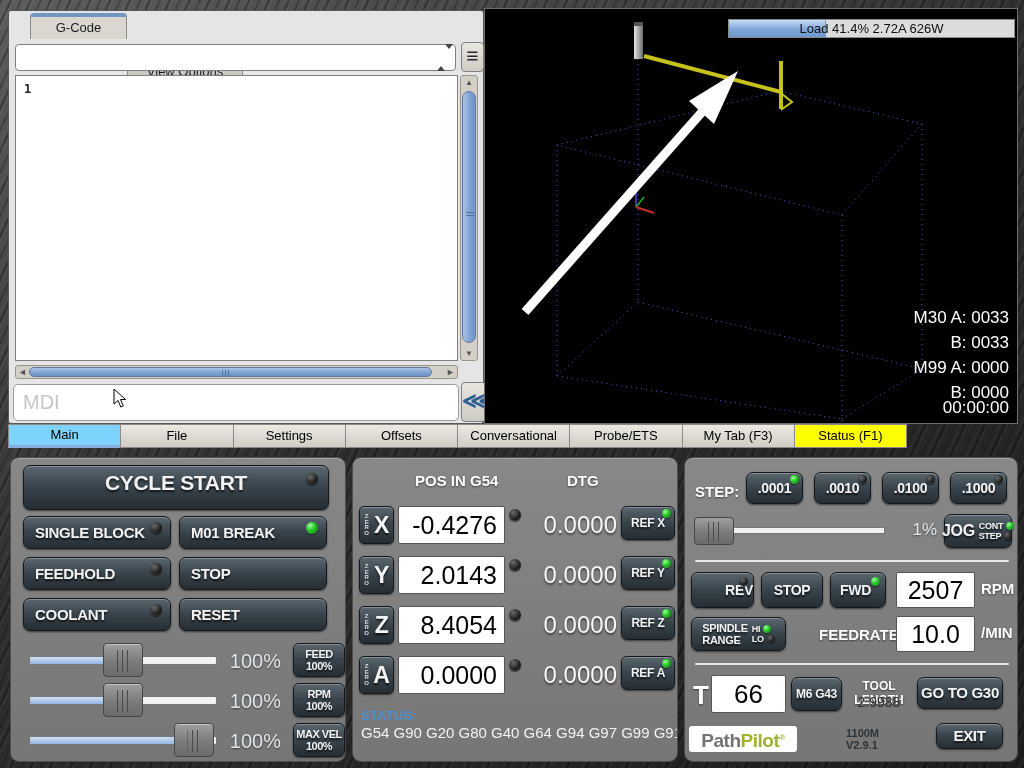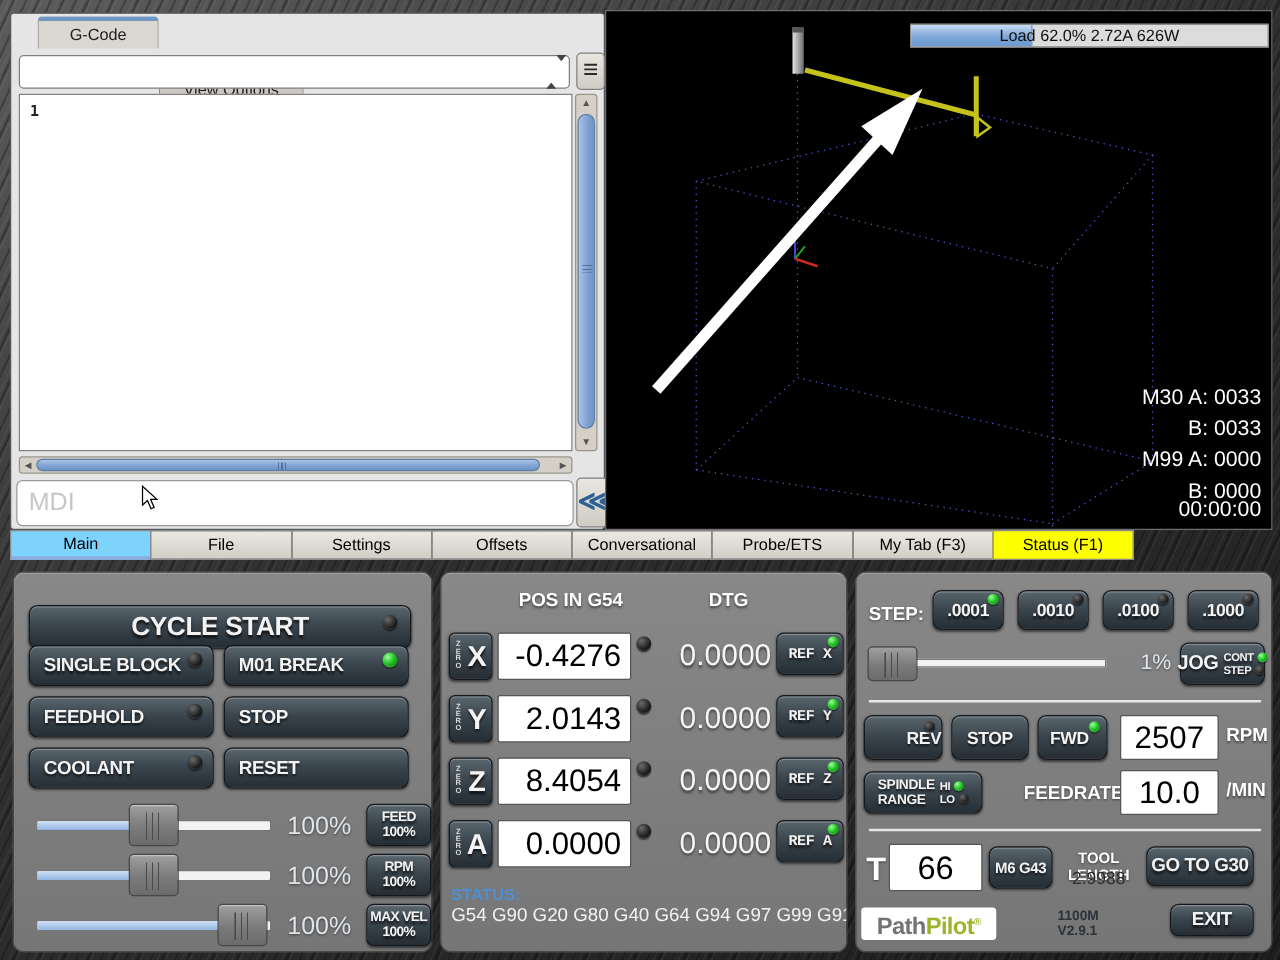--- a/index.html
+++ b/index.html
@@ -95,21 +95,21 @@
     font-weight:bold; text-align:center; text-shadow:0 2px 2px rgba(0,0,0,0.7);
     letter-spacing:-0.3px; }
   .led { position:absolute; width:12px; height:12px; border-radius:50%;
     background:radial-gradient(circle at 35% 30%, #6a6a6a, #101010 70%);
     box-shadow:inset 0 -1px 1px rgba(255,255,255,0.15), 0 1px 1px rgba(0,0,0,0.6); }
   .led.on { background:radial-gradient(circle at 35% 30%, #9dff9d, #22c522 45%, #117a11 85%); }
   .led.sm { width:9px; height:9px; }
   .led.xs { width:8px; height:8px; }
 
   
-  .cycle { left:12px; top:26px; width:306px; height:35px; font-size:21px; line-height:33px; }
+  .cycle { left:12px; top:7px; width:306px; height:45px; font-size:21px; line-height:33px; }
   .lbtn { width:148px; height:33px; font-size:15px; line-height:31px; text-align:left;
     padding-left:11px; }
   .slider-row { position:absolute; left:18px; width:188px; height:34px; }
   .track { position:absolute; left:0; top:13px; width:100%; height:9px; background:#f2f2f2;
     border:1px solid #777; border-radius:2px; }
   .fill { position:absolute; left:0; top:0; height:7px;
     background:linear-gradient(#cfe0f4,#93b6e2); border-right:1px solid #7a93b5; }
   .handle { position:absolute; top:0; width:40px; height:34px; border-radius:4px;
     background:linear-gradient(#9f9f9f,#7b7b7b 55%,#6b6b6b); border:1px solid #464646;
     box-shadow:inset 0 1px 0 rgba(255,255,255,0.4); }
@@ -127,21 +127,21 @@
   .zero-btn { width:35px; height:38px; display:flex; align-items:center; border-radius:5px; }
   .zero-word { width:7px; font-size:6px; line-height:5.5px; word-break:break-all;
     margin-left:3px; font-weight:bold; color:#ddd; text-shadow:none; }
   .zero-letter { flex:1; font-size:23px; line-height:36px; }
   .dro-field { position:absolute; left:45px; width:107px; height:38px; background:#fff;
     border:1px solid #555; border-radius:2px; font-size:25px; line-height:36px; color:#000;
     text-align:right; padding-right:7px; font-weight:normal; }
   .dro-dtg { position:absolute; left:172px; width:92px; font-size:24px; line-height:38px;
     color:#f6f6f6; text-align:right; text-shadow:0 2px 2px rgba(0,0,0,0.5); }
   .ref-btn { left:268px; width:54px; height:34px; font-size:12px; line-height:32px;
-    border-radius:6px;font-family:Liberation Mono, monospace; }
+    border-radius:6px; }
   .status-label { position:absolute; left:8px; top:250px; color:#4f8fd0; font-size:13px;
     font-weight:bold; letter-spacing:0.2px; }
   .status-codes { position:absolute; left:8px; top:266px; width:316px; color:#f2f2f2;
     font-size:15px; white-space:nowrap; overflow:hidden; }
 
   
   .step-label { position:absolute; left:10px; top:25px; color:#fff; font-size:15px;
     font-weight:bold; text-shadow:0 1px 2px rgba(0,0,0,0.5); }
   .step-btn { top:14px; width:57px; height:32px; font-size:14px; line-height:30px; }
   .divider { position:absolute; left:10px; width:314px; height:2px; background:#ececec;
@@ -253,21 +253,21 @@
     </g>
 
     <g>
       <rect x="149" y="13" width="9" height="37" fill="url(#toolgrad)"></rect>
       <rect x="149" y="13" width="9" height="4" fill="#555"></rect>
     </g>
   </svg>
 
   <div class="abs loadbar">
     <div class="loadfill"></div>
-    <div class="loadtext">Load 62.0%  2.72A  626W</div>
+    <div class="loadtext">Load 41.4%  2.72A  626W</div>
   </div>
 
   <div class="abs counters">
     <div>M30 A: 0033</div>
     <div>B: 0033</div>
     <div>M99 A: 0000</div>
     <div>B: 0000</div>
   </div>
   <div class="abs vtimer">00:00:00</div>
 </div>

